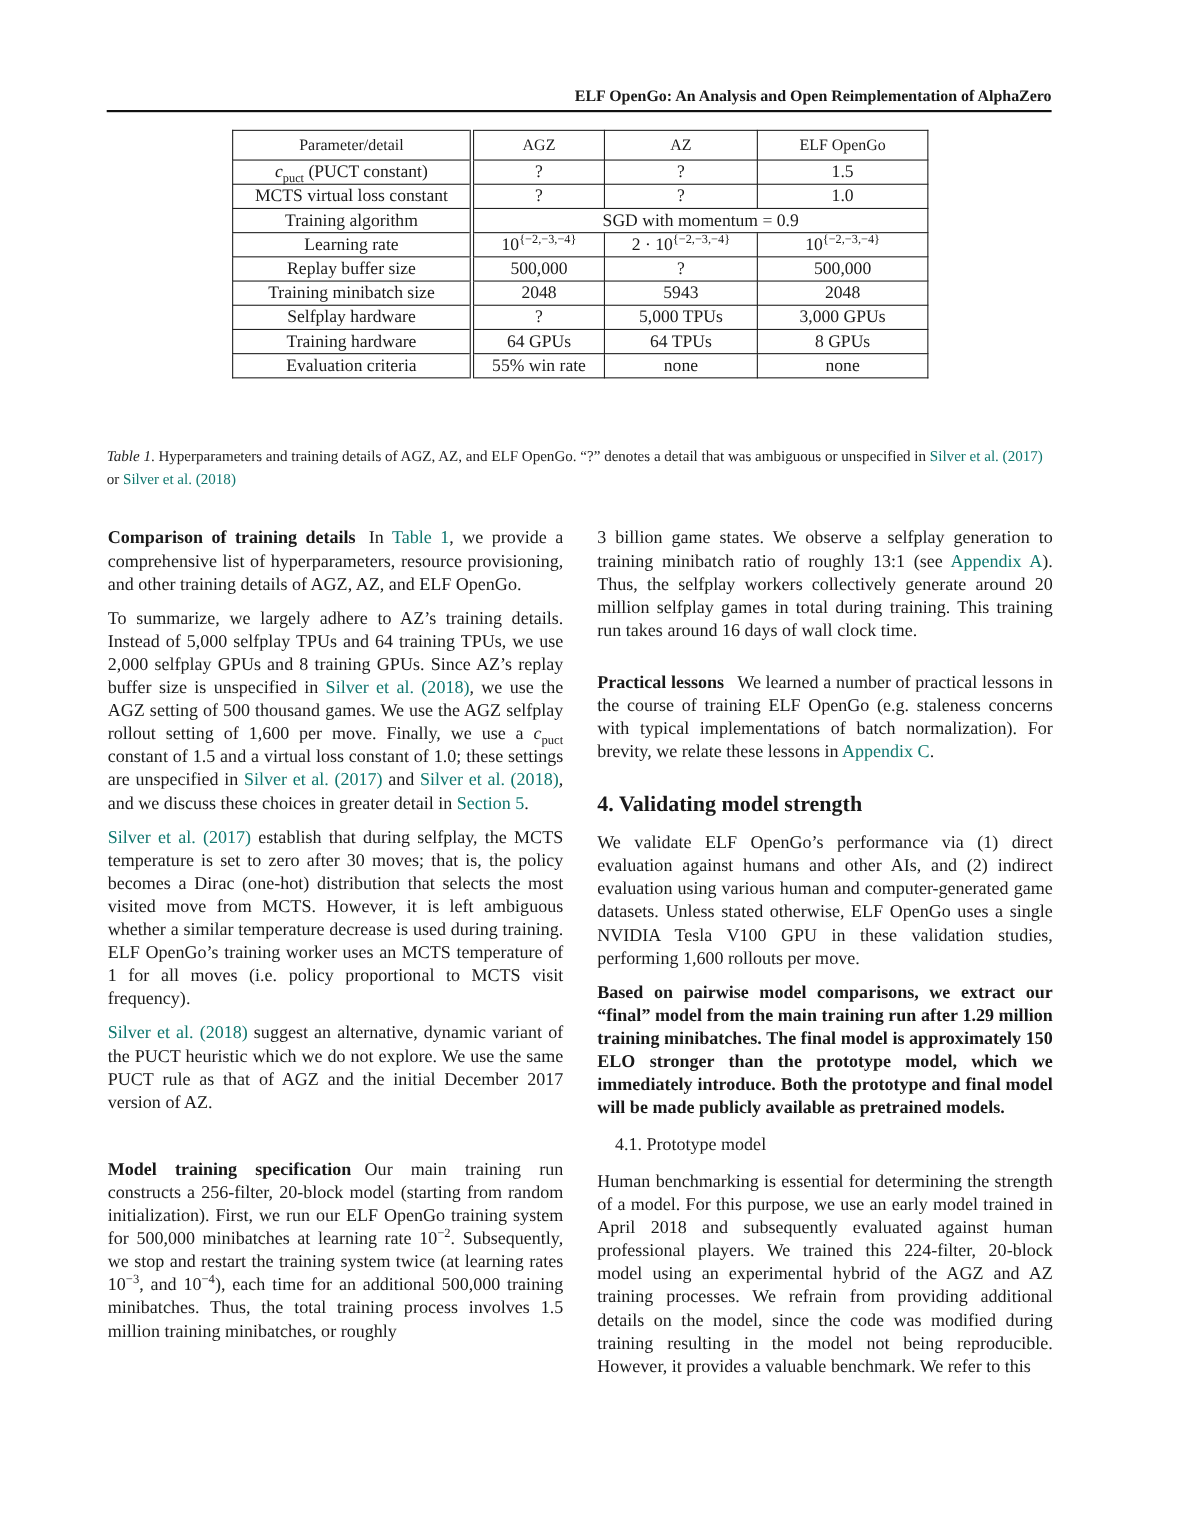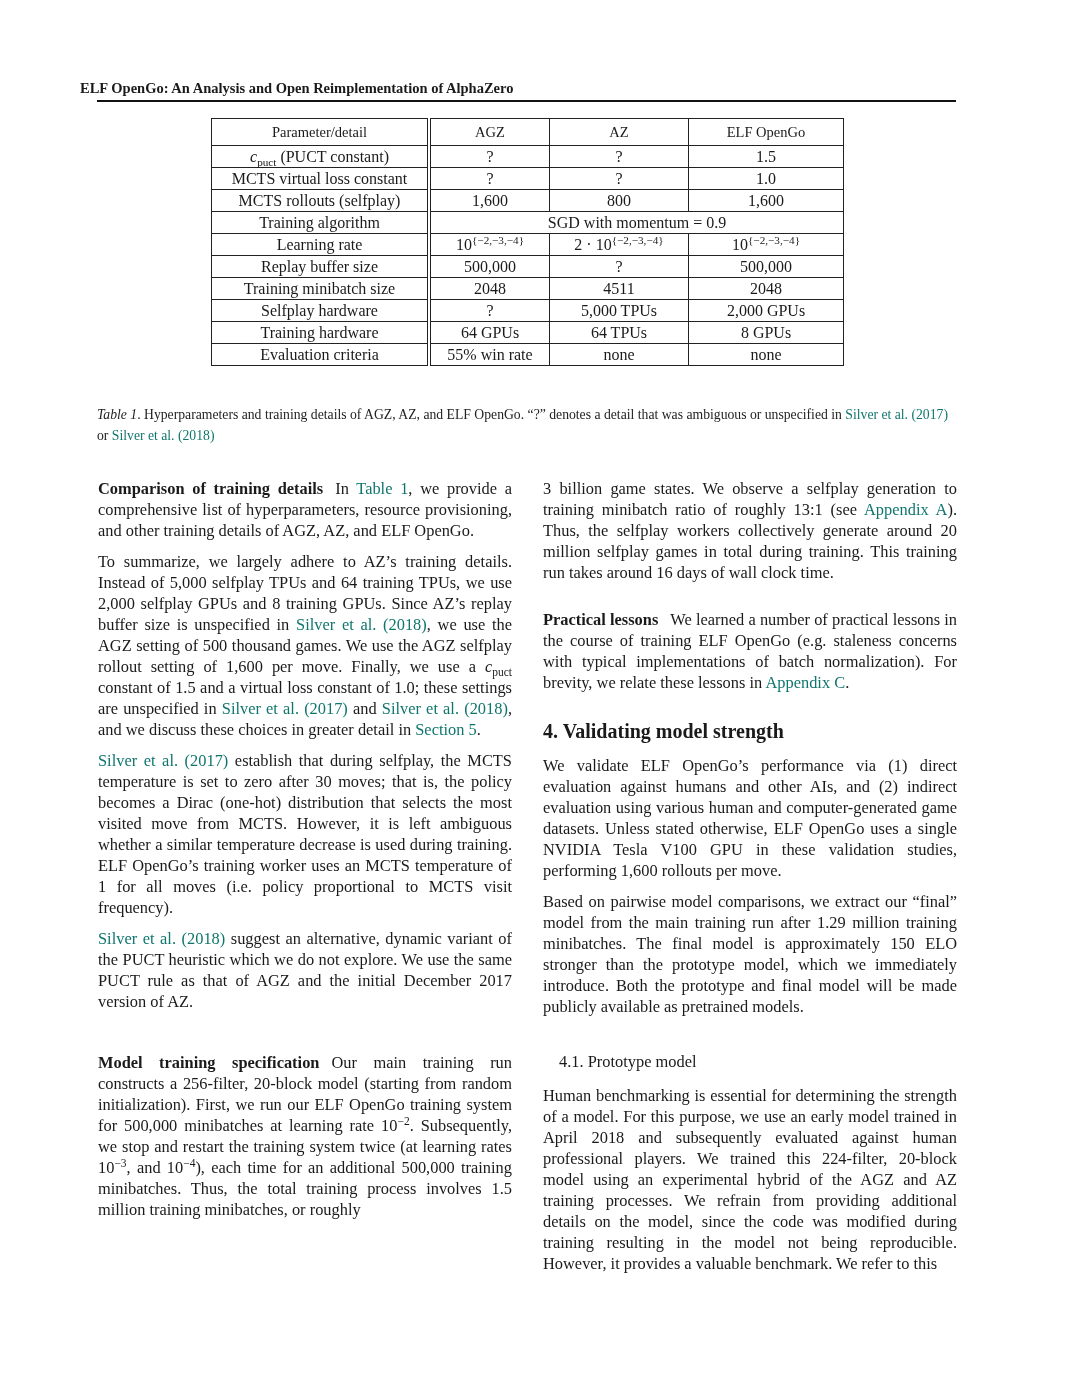--- a/index.html
+++ b/index.html
@@ -2,22 +2,22 @@
 <html><head>
 <meta charset="utf-8">
 <style>
   html, body { margin: 0; padding: 0; background: #ffffff; }
   body {
     width: 1080px; height: 1397px; position: relative; overflow: hidden;
     font-family: "Liberation Serif", "DejaVu Serif", serif;
     color: #1a1a1a;
   }
   .running-head {
-    position: absolute; left: 80px; top: 80px; width: 859px;
-    text-align: left; font-weight: bold; font-size: 14.5px;
+    position: absolute; left: 97px; top: 80px; width: 859px;
+    text-align: right; font-weight: bold; font-size: 14.5px;
   }
   .head-rule {
     position: absolute; left: 97px; top: 100px; width: 859px; height: 0;
     border-top: 2px solid #111;
   }
   table.hp {
     position: absolute; left: 211px; top: 118px;
     border-collapse: collapse; font-size: 16px; padding-left: 16px;
   }
   table.hp td, table.hp th {
@@ -64,52 +64,46 @@
     <td>?</td>
     <td>1.5</td>
   </tr>
   <tr>
     <td class="pcol">MCTS virtual loss constant</td>
     <td>?</td>
     <td>?</td>
     <td>1.0</td>
   </tr>
   <tr>
-    <td class="pcol">MCTS rollouts (selfplay)</td>
-    <td>1,600</td>
-    <td>800</td>
-    <td>1,600</td>
-  </tr>
-  <tr>
     <td class="pcol">Training algorithm</td>
     <td colspan="3">SGD with momentum = 0.9</td>
   </tr>
   <tr>
     <td class="pcol">Learning rate</td>
     <td><span>10</span><sup>{−2,−3,−4}</sup></td>
     <td><span>2 · 10</span><sup>{−2,−3,−4}</sup></td>
     <td><span>10</span><sup>{−2,−3,−4}</sup></td>
   </tr>
   <tr>
     <td class="pcol">Replay buffer size</td>
     <td>500,000</td>
     <td>?</td>
     <td>500,000</td>
   </tr>
   <tr>
     <td class="pcol">Training minibatch size</td>
     <td>2048</td>
-    <td>4511</td>
+    <td>5943</td>
     <td>2048</td>
   </tr>
   <tr>
     <td class="pcol">Selfplay hardware</td>
     <td>?</td>
     <td>5,000 TPUs</td>
-    <td>2,000 GPUs</td>
+    <td>3,000 GPUs</td>
   </tr>
   <tr>
     <td class="pcol">Training hardware</td>
     <td>64 GPUs</td>
     <td>64 TPUs</td>
     <td>8 GPUs</td>
   </tr>
   <tr>
     <td class="pcol">Evaluation criteria</td>
     <td>55% win rate</td>
@@ -133,17 +127,17 @@
   <p style="margin-top:40px;"><span class="runin">Model training specification</span><span>Our main training run constructs a 256-filter, 20-block model (starting from random initialization). First, we run our ELF OpenGo training system for 500,000 minibatches at learning rate 10</span><sup>−2</sup><span>. Subsequently, we stop and restart the training system twice (at learning rates 10</span><sup>−3</sup><span>, and 10</span><sup>−4</sup><span>), each time for an additional 500,000 training minibatches. Thus, the total training process involves 1.5 million training minibatches, or roughly</span></p>
 </div>
 
 <div class="col right">
   <p><span>3 billion game states. We observe a selfplay generation to training minibatch ratio of roughly 13:1 (see </span><span class="link">Appendix A</span><span>). Thus, the selfplay workers collectively generate around 20 million selfplay games in total during training. This training run takes around 16 days of wall clock time.</span></p>
 
   <p style="margin-top:26px; margin-bottom:26px;"><span class="runin">Practical lessons</span><span>We learned a number of practical lessons in the course of training ELF OpenGo (e.g. staleness concerns with typical implementations of batch normalization). For brevity, we relate these lessons in </span><span class="link">Appendix C</span><span>.</span></p>
 
   <h2 class="sec">4. Validating model strength</h2>
   <p>We validate ELF OpenGo’s performance via (1) direct evaluation against humans and other AIs, and (2) indirect evaluation using various human and computer-generated game datasets. Unless stated otherwise, ELF OpenGo uses a single NVIDIA Tesla V100 GPU in these validation studies, performing 1,600 rollouts per move.</p>
-  <p style="margin-bottom:34px;">Based on pairwise model comparisons, we extract our “final” model from the main training run after 1.29 million training minibatches. The final model is approximately 150 ELO stronger than the prototype model, which we immediately introduce. Both the prototype and final model will be made publicly available as pretrained models.</p>
+  <p style="margin-bottom:12px;font-weight:bold;">Based on pairwise model comparisons, we extract our “final” model from the main training run after 1.29 million training minibatches. The final model is approximately 150 ELO stronger than the prototype model, which we immediately introduce. Both the prototype and final model will be made publicly available as pretrained models.</p>
 
   <h3 class="subsec">4.1. Prototype model</h3>
   <p>Human benchmarking is essential for determining the strength of a model. For this purpose, we use an early model trained in April 2018 and subsequently evaluated against human professional players. We trained this 224-filter, 20-block model using an experimental hybrid of the AGZ and AZ training processes. We refrain from providing additional details on the model, since the code was modified during training resulting in the model not being reproducible. However, it provides a valuable benchmark. We refer to this</p>
 </div>
 
 </body></html>

